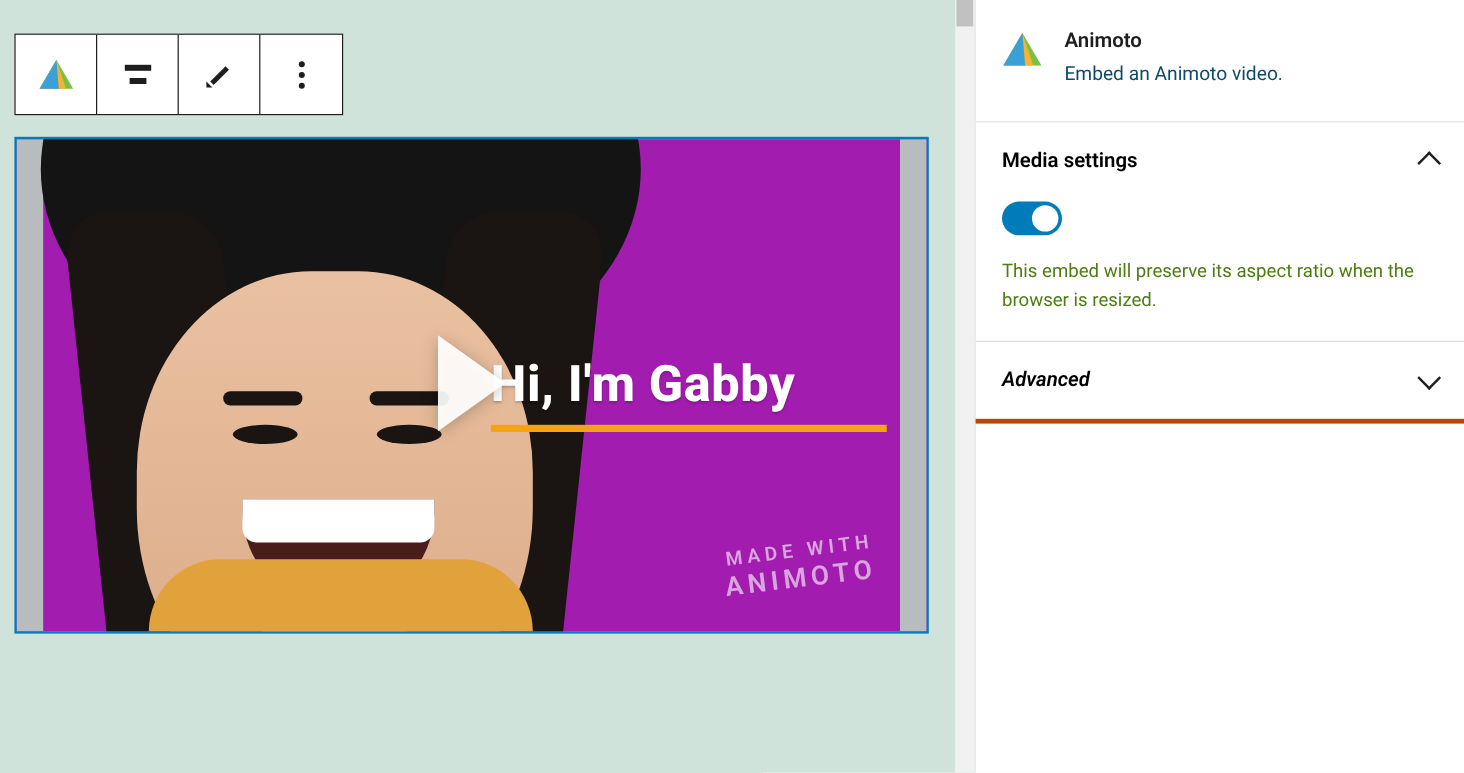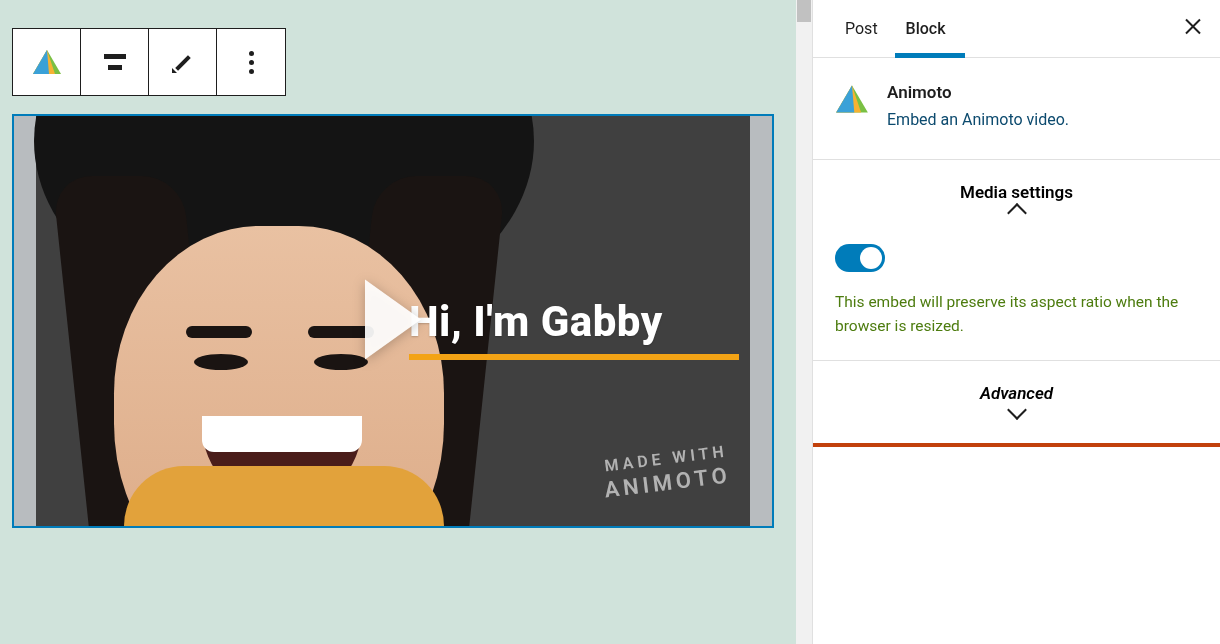--- a/index.html
+++ b/index.html
@@ -50,21 +50,21 @@
   }
   .toolbar-btn:last-child { border-right: none; }
   .block-wrap {
     border: 2px solid #007cba;
     width: 762px;
   }
   .video-thumb {
     position: relative;
     width: 100%;
     height: 410px;
-    background: #404040;
+    background: #a21caf;
     overflow: hidden;
   }
   .bg-strip-l, .bg-strip-r {
     position: absolute; top:0; bottom:0; width:22px; background:#b8bcbf;
   }
   .bg-strip-l { left:0; }
   .bg-strip-r { right:0; }
   .hat {
     position: absolute;
     top: -160px;
@@ -156,21 +156,21 @@
     border-bottom:1px solid #e0e0e0;
   }
   .block-title { font-weight:600; font-size:17px; color:#1e1e1e; margin-bottom:8px; }
   .block-desc { color:#0c4a6e; font-size:16px; }
   .panel {
     border-bottom:1px solid #e0e0e0;
     padding:22px;
   }
   .panel-header {
     display:flex; justify-content:space-between; align-items:center;
-    font-weight:600; font-size:17px; cursor:pointer;flex-direction:column;
+    font-weight:600; font-size:17px; cursor:pointer;
   }
   .panel-body { margin-top:24px; }
   .toggle-row { display:flex; align-items:center; gap:20px; margin-bottom:18px; }
   .toggle {
     width:50px; height:28px; background:#007cba; border-radius:14px; position:relative; cursor:pointer;
   }
   .toggle-knob {
     position:absolute; right:3px; top:3px; width:22px; height:22px; background:#fff; border-radius:50%;
   }
   .toggle-label { font-size:17px; color:#1e1e1e; }
@@ -238,31 +238,20 @@
       </div>
     </div>
   </div>
 
   <div class="scrollbar-gutter">
     <div class="scrollbar-thumb"></div>
   </div>
 </div>
 
 <div class="sidebar">
-  <div class="tabs">
-    <div class="tab">Post</div>
-    <div class="tab active">Block</div>
-    <div class="tab-underline"></div>
-    <div class="close-x">
-      <svg width="18" height="18" viewBox="0 0 18 18">
-        <line x1="2" y1="2" x2="16" y2="16" stroke="#1e1e1e" stroke-width="2"></line>
-        <line x1="16" y1="2" x2="2" y2="16" stroke="#1e1e1e" stroke-width="2"></line>
-      </svg>
-    </div>
-  </div>
 
   <div class="block-header">
     <svg width="34" height="34" viewBox="0 0 30 30">
       <polygon points="15,3 29,27 1,27" fill="#7ac043"></polygon>
       <polygon points="15,3 23,27 1,27" fill="#f6b233"></polygon>
       <polygon points="15,3 17,27 1,27" fill="#3aa1d8"></polygon>
     </svg>
     <div>
       <div class="block-title">Animoto</div>
       <div class="block-desc">Embed an Animoto video.</div>

